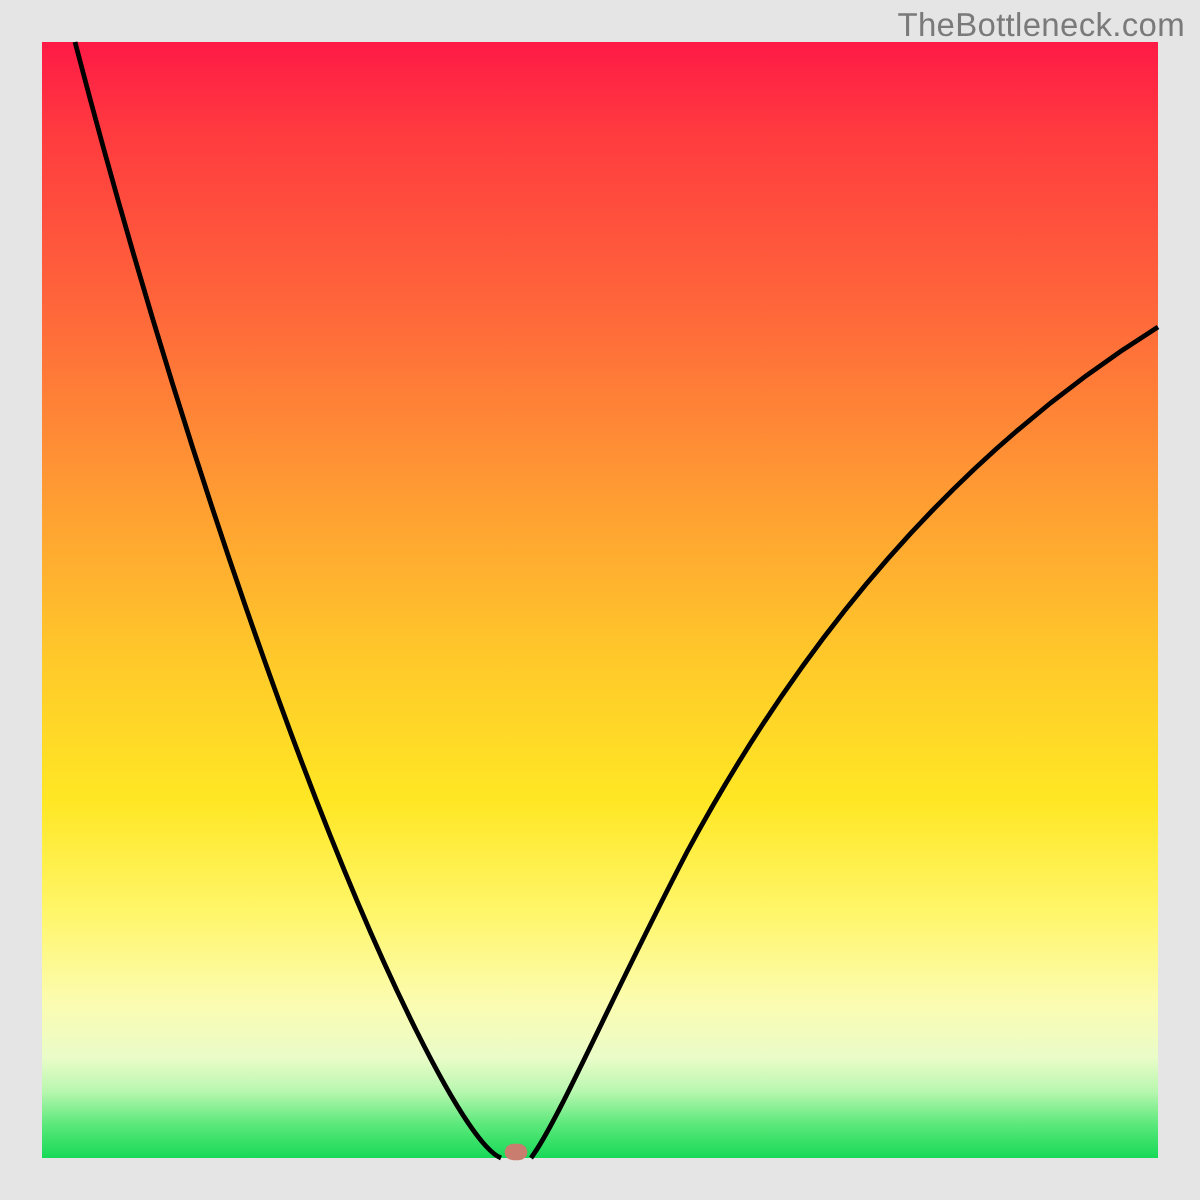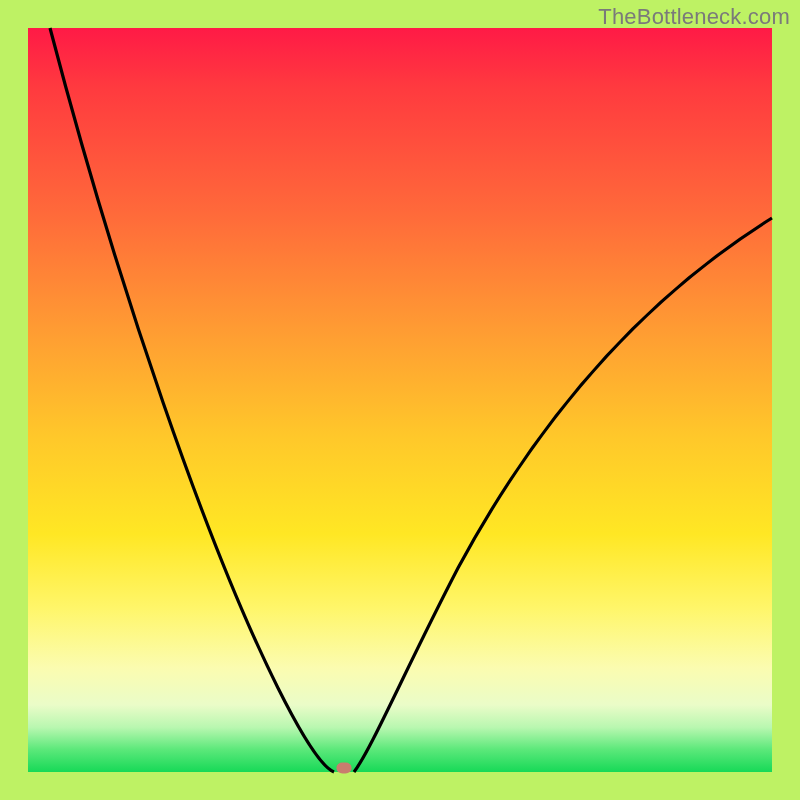--- a/index.html
+++ b/index.html
@@ -10,21 +10,21 @@
     background: #000;
     overflow: hidden;
     font-family: Arial, Helvetica, sans-serif;
   }
   .frame {
     position: absolute;
     left: 0;
     top: 0;
     width: 800px;
     height: 800px;
-    background: #bef264;
+    background: #e5e5e5;
   }
   .plot {
     position: absolute;
     left: 28px;
     top: 28px;
     width: 744px;
     height: 744px;
     
     background: linear-gradient(
       to bottom,

